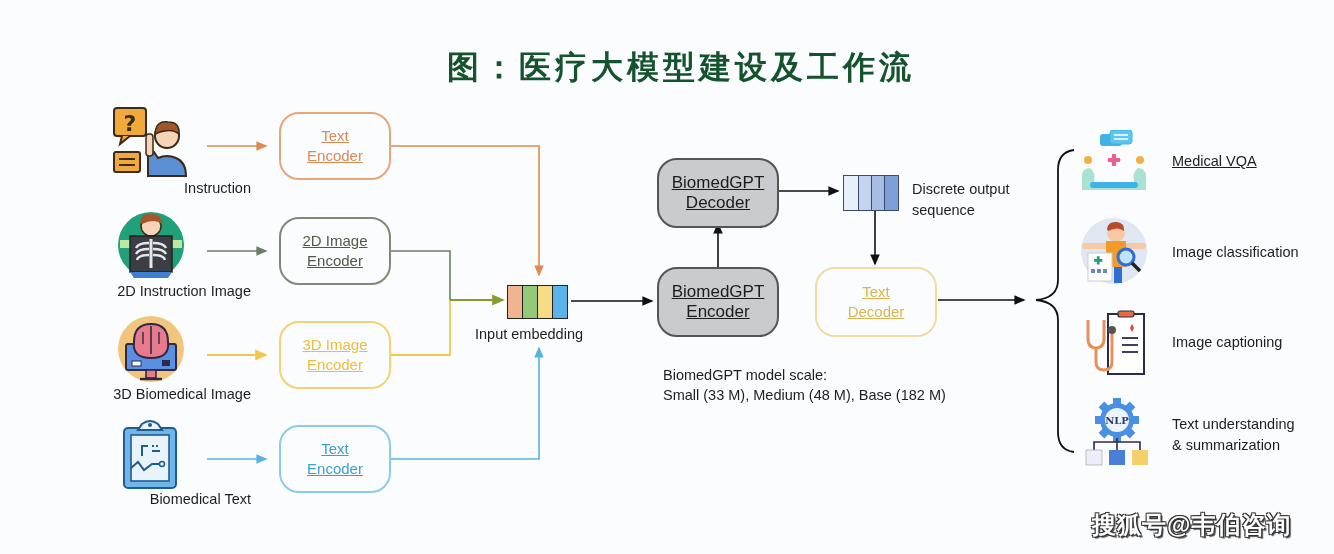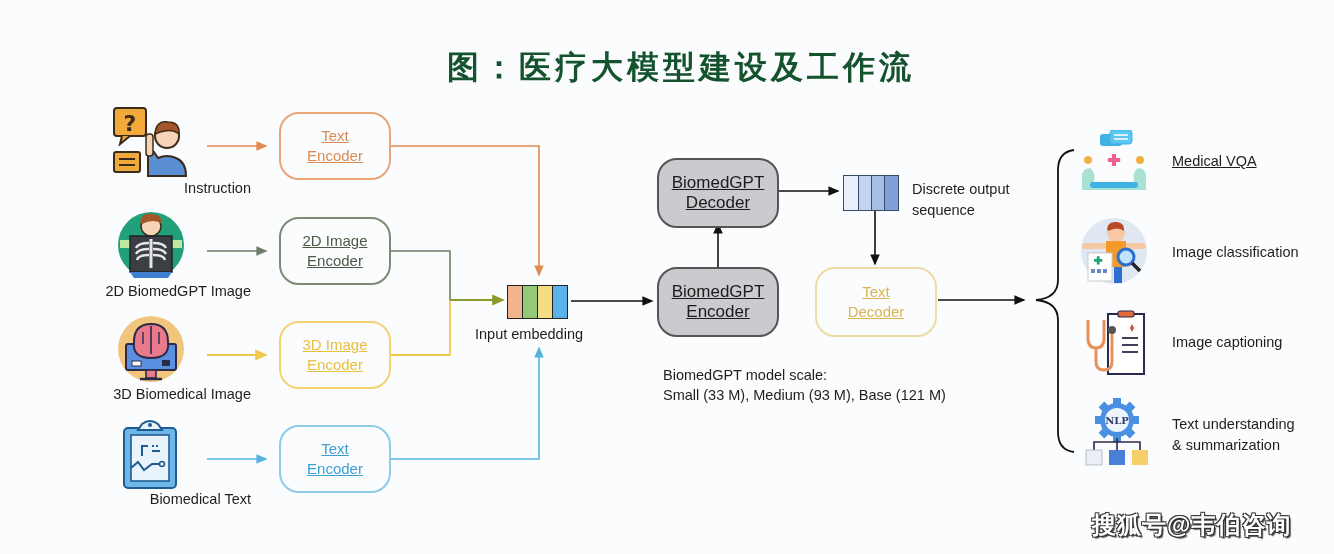--- a/index.html
+++ b/index.html
@@ -105,21 +105,21 @@
     <circle cx="35" cy="35" r="33" fill="#21a07a"></circle>
     <circle cx="35" cy="16" r="10" fill="#f6d4b5" stroke="#3a2b1a" stroke-width="1.5"></circle>
     <path d="M24,12 Q26,2 36,4 Q46,4 46,14 Q38,8 26,14 Z" fill="#a4562b"></path>
     <rect x="4" y="30" width="62" height="8" fill="#bfe7a1"></rect>
     <rect x="14" y="26" width="42" height="36" fill="#3b3f45" stroke="#222" stroke-width="1.5"></rect>
     <line x1="35" y1="29" x2="35" y2="58" stroke="#e6e6e6" stroke-width="3"></line>
     <path d="M33,33 Q22,33 20,38 M33,39 Q22,39 20,44 M33,45 Q22,45 21,50 M37,33 Q48,33 50,38 M37,39 Q48,39 50,44 M37,45 Q48,45 49,50" stroke="#e6e6e6" stroke-width="2.4" fill="none"></path>
     <path d="M14,62 L56,62 L52,68 L18,68 Z" fill="#3e7fd1"></path>
   </svg>
 </div>
-<div class="src-lbl" style="left:51px;top:283px;">2D BiomedGPT Image</div>
+<div class="src-lbl" style="left:51px;top:283px;">2D Instruction Image</div>
 
 <div class="icon" style="left:116px;top:314px;">
   <svg width="70" height="70" viewBox="0 0 70 70">
     <circle cx="35" cy="35" r="33" fill="#f2c57c"></circle>
     <rect x="10" y="30" width="50" height="26" rx="2" fill="#5b8fe0" stroke="#2c2a4a" stroke-width="2"></rect>
     <path d="M35,44 Q16,44 18,28 Q18,10 35,10 Q52,10 52,28 Q54,44 35,44 Z" fill="#e97a8c" stroke="#2c2a4a" stroke-width="2"></path>
     <line x1="35" y1="12" x2="35" y2="40" stroke="#2c2a4a" stroke-width="1.6"></line>
     <path d="M27,18 L27,30 M43,18 L43,30" stroke="#2c2a4a" stroke-width="1.4"></path>
     <rect x="16" y="47" width="9" height="5" fill="#fff" stroke="#2c2a4a" stroke-width="1"></rect>
     <rect x="46" y="46" width="8" height="6" fill="#2c2a4a"></rect>
@@ -157,21 +157,21 @@
   <div style="width:14px;background:#f6dc84;border-right:1.2px solid #222;"></div>
   <div style="width:14px;background:#5bb3ea;"></div>
 </div>
 <div class="lbl" style="left:475px;top:326px;">Input embedding</div>
 
 <div class="box gpt" style="left:657px;top:158px;">BiomedGPT
 Decoder</div>
 <div class="box gpt" style="left:657px;top:267px;">BiomedGPT
 Encoder</div>
 <div class="lbl" style="left:663px;top:367px;">BiomedGPT model scale:</div>
-<div class="lbl" style="left:663px;top:387px;">Small (33 M), Medium (93 M), Base (121 M)</div>
+<div class="lbl" style="left:663px;top:387px;">Small (33 M), Medium (48 M), Base (182 M)</div>
 
 <div style="position:absolute;left:843px;top:175px;height:34px;display:flex;border:1.5px solid #3a4a6a;">
   <div style="width:14px;background:#e9effa;border-right:1.2px solid #3a4a6a;"></div>
   <div style="width:12px;background:#c5d4ee;border-right:1.2px solid #3a4a6a;"></div>
   <div style="width:12px;background:#a6bde4;border-right:1.2px solid #3a4a6a;"></div>
   <div style="width:13px;background:#7f9fd6;"></div>
 </div>
 <div class="lbl" style="left:912px;top:179px;white-space:pre-line;line-height:21px;">Discrete output
 sequence</div>
 

